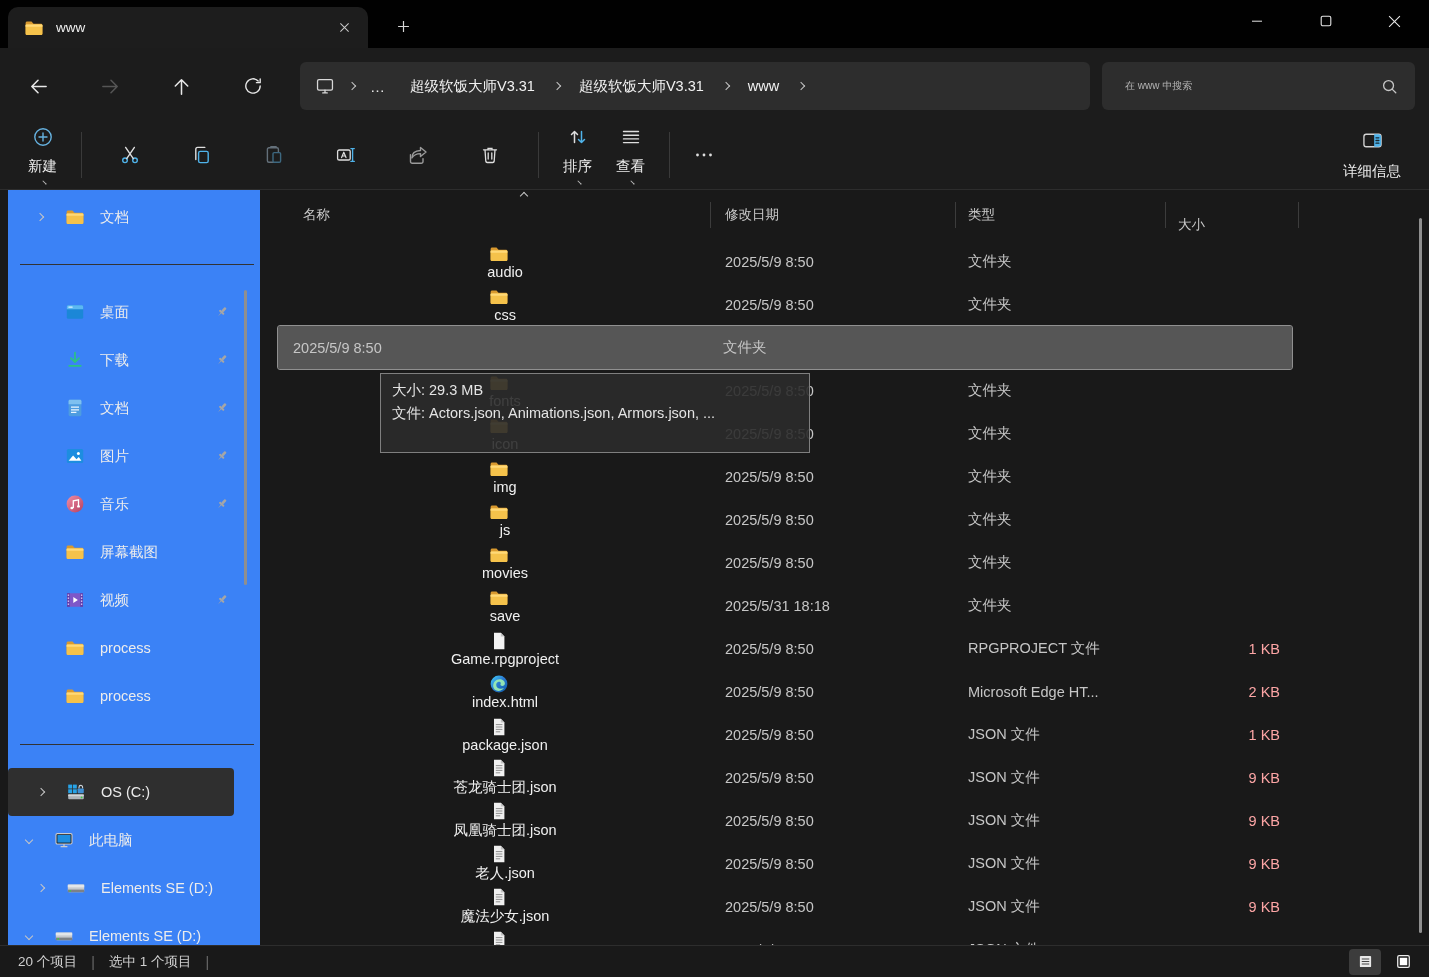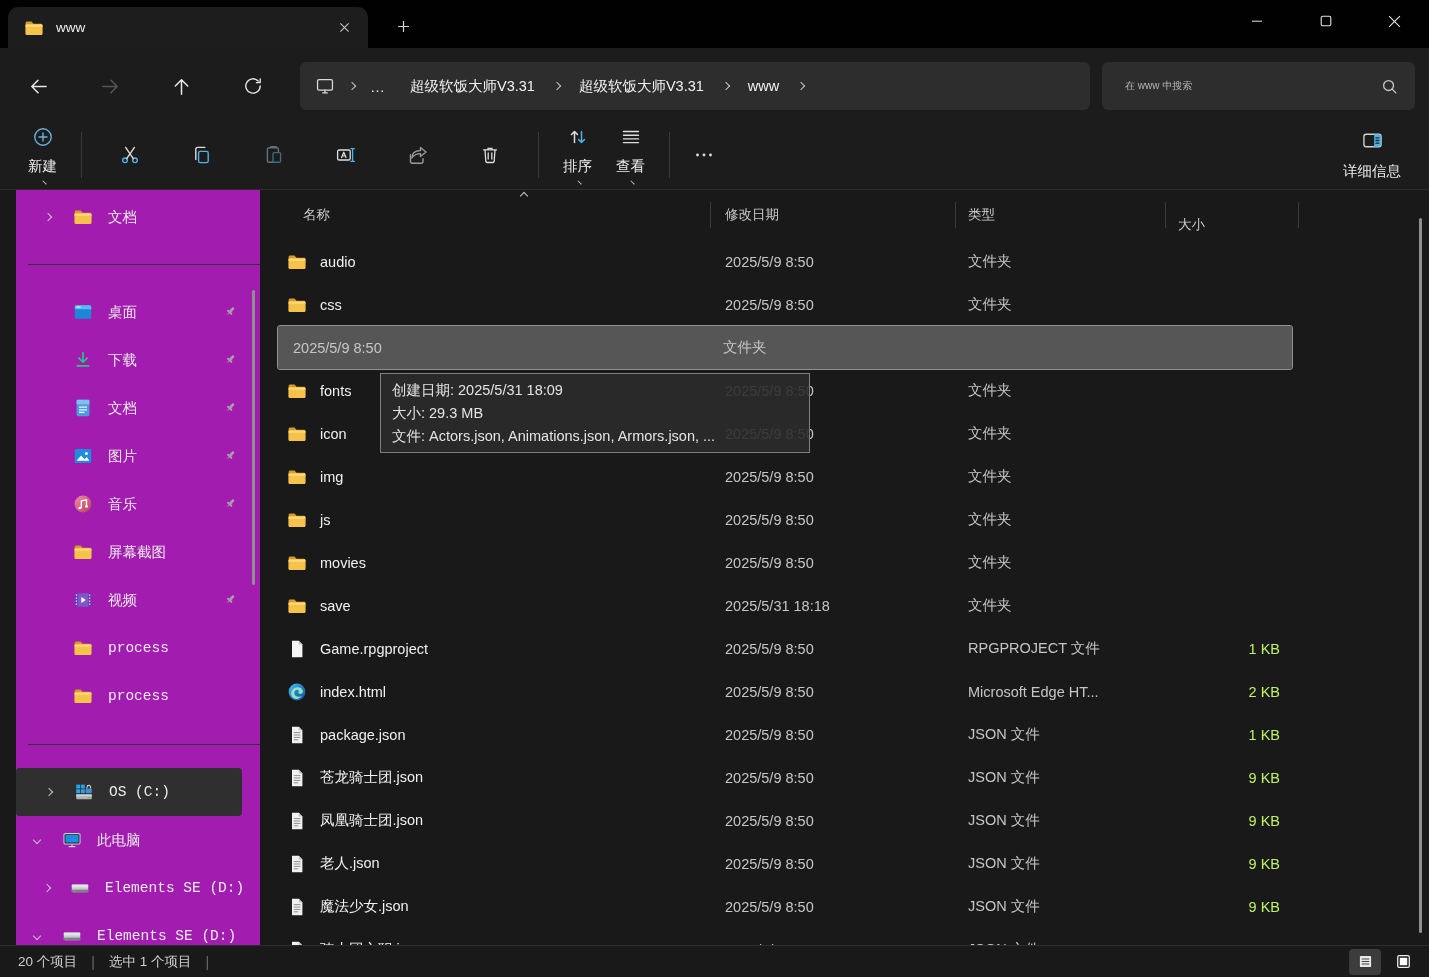--- a/index.html
+++ b/index.html
@@ -47,21 +47,21 @@
   .tb-right { margin-left:auto; margin-right:16px; padding:0 12px; gap:10px; }
   .tb-icgap { margin:0 14px; }
 
   
   .chev { display:inline-block; width:6px; height:6px; border-right:1.4px solid #c6c6c6; border-bottom:1.4px solid #c6c6c6; }
   .chev.r { transform:rotate(-45deg); }
   .chev.d { transform:rotate(45deg); }
   .chev.u { transform:rotate(-135deg); }
 
   
-  .sidebar { position:absolute; top:190px; left:16px; width:260px; bottom:32px; background:#a21caf; overflow:hidden;font-family:Liberation Mono, monospace; }
+  .sidebar { position:absolute; top:190px; left:8px; width:260px; bottom:32px; background:#3b82f6; overflow:hidden; }
   .side-row { height:48px; display:flex; align-items:center; margin-right:34px; border-radius:4px; font-size:14.5px; color:#ececec; }
   .side-row.tree { height:36px; margin-top:9px; padding-left:27px; }
   .side-row.quick { padding-left:57px; }
   .side-row.dev0 { padding-left:16px; }
   .side-row.dev1 { padding-left:28px; }
   .side-row.hl { background:#2f2f2f; }
   .tw { width:10px; display:flex; justify-content:center; margin-right:20px; }
   .s-icon { width:20px; height:20px; display:flex; }
   .s-label { margin-left:15px; white-space:nowrap; }
   .pin { margin-left:auto; margin-right:5px; display:flex; }
@@ -73,26 +73,26 @@
   .content { position:absolute; top:190px; left:260px; right:0; bottom:32px; background:#191919; overflow:hidden; }
   .list-header { position:relative; height:50px; display:grid; grid-template-columns:432px 245px 210px 133px;
     align-items:center; margin-left:18px; width:1014px; font-size:13.5px; color:#c9c9c9; }
   .h0 { padding-left:25px; } .h1 { padding-left:15px; } .h2 { padding-left:13px; } .h3 { padding-left:13px;margin-top:20px; }
   .hsep { position:absolute; top:12px; width:1px; height:26px; background:#3c3c3c; }
   .sort-caret { position:absolute; left:243px; top:3px; }
   .rows { }
   .row { height:43px; display:grid; grid-template-columns:432px 245px 210px 133px; align-items:center;
     margin-left:18px; width:1014px; font-size:14.5px; border-radius:2px; }
   .row.sel { background:#565656; outline:1px solid #909090; }
-  .c-name { display:flex; align-items:center; padding-left:9px; color:#f0f0f0; }
+  .c-name { display:flex; align-items:center; padding-left:9px; color:#f0f0f0;flex-direction:column; }
   .f-icon { width:20px; height:20px; display:flex; flex:none; }
   .f-name { margin-left:13px; white-space:nowrap; }
   .c-date { padding-left:15px; color:#c6c6c6; white-space:nowrap; }
   .c-type { padding-left:13px; color:#c6c6c6; white-space:nowrap; }
-  .c-size { text-align:right; padding-right:18px; color:#bef264; white-space:nowrap; }
+  .c-size { text-align:right; padding-right:18px; color:#fca5a5; white-space:nowrap; }
   .scroll-main { position:absolute; right:7px; top:28px; width:3px; height:715px; background:#8f8f8f; border-radius:2px; }
 
   
   .tooltip { position:absolute; left:120px; top:183px; width:430px; height:80px;
     background:rgba(43,43,43,0.9); border:1px solid #7f7f7f; padding:5px 11px;
     font-size:14.5px; line-height:23px; color:#e4e4e4; z-index:6; white-space:nowrap; overflow:hidden; }
 
   
   .statusbar { position:absolute; left:0; right:0; bottom:0; height:32px; background:#191919;
     border-top:1px solid #2d2d2d; display:flex; align-items:center; padding-left:18px; font-size:13.5px; color:#cfcfcf; }
@@ -819,21 +819,20 @@
               </svg>
             </span>
             <span class="f-name">骑士团文职.json</span>
           </span>
           <span class="c-date">2025/5/9 8:50</span>
           <span class="c-type">JSON 文件</span>
           <span class="c-size">9 KB</span>
         </div>
       </div>
     <div class="tooltip">
-      <div>创建日期: 2025/5/31 18:09</div>
       <div>大小: 29.3 MB</div>
       <div>文件: Actors.json, Animations.json, Armors.json, ...</div>
     </div>
     <div class="scroll-main"></div>
   </div>
 
   <div class="statusbar">
     <span>20 个项目</span>
     <span class="sb-sep">|</span>
     <span>选中 1 个项目</span>

